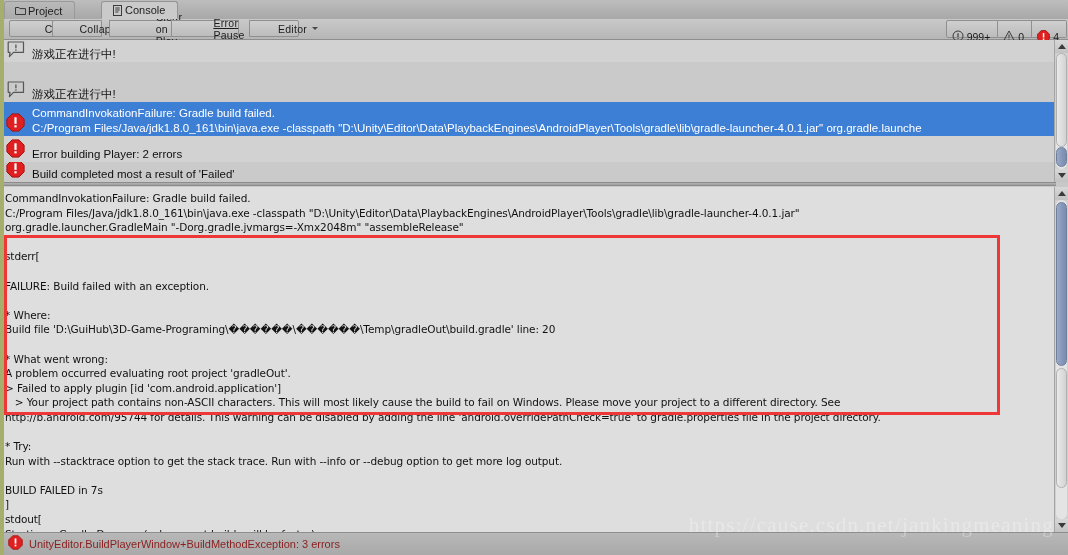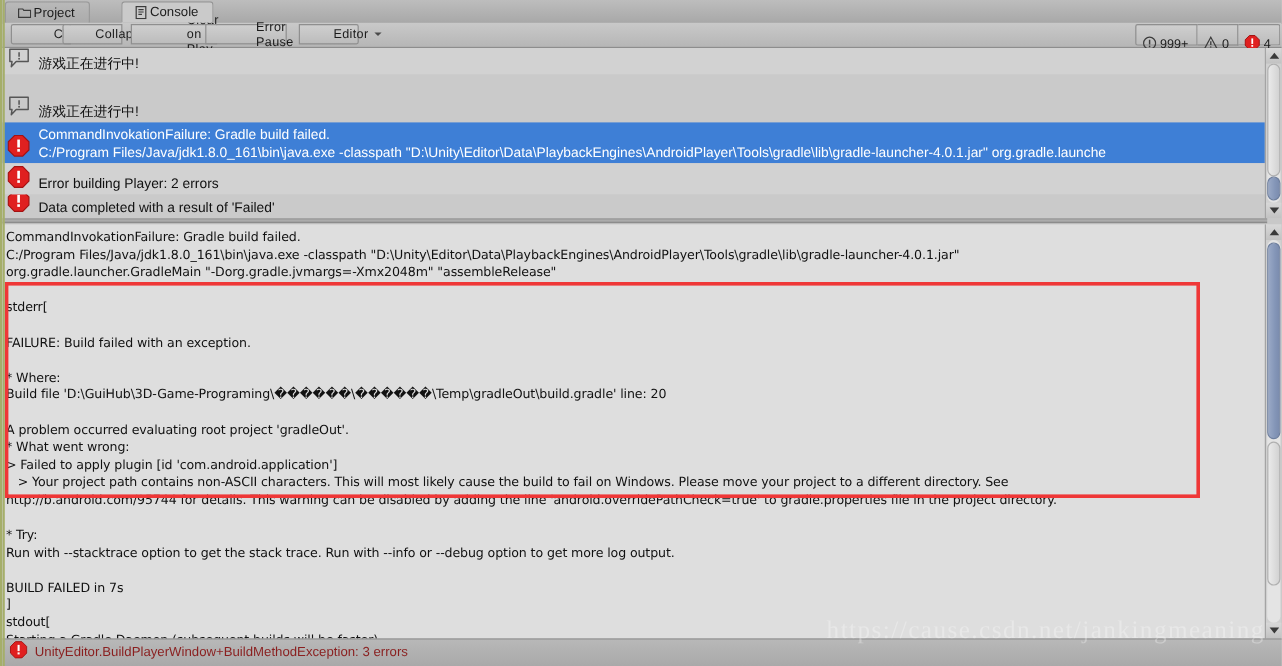--- a/index.html
+++ b/index.html
@@ -255,21 +255,21 @@
         </svg>
       </span>
       <span>Console</span>
     </div>
   </div>
 
   <div class="toolbar">
     <div class="tbtn l" style="left:7px;  width:37px;">Clear</div>
     <div class="tbtn l" style="left:50px; width:44px;">Collapse</div>
     <div class="tbtn" style="left:107px;width:72px;">Clear on Play</div>
-    <div class="tbtn" style="left:169px;width:68px;">Error Pause</div>
+    <div class="tbtn" style="left:169px;width:68px;text-decoration:underline;">Error Pause</div>
     <div class="tbtn r" style="left:247px;width:49px;">
       <span>Editor</span>
       <span class="caret"></span>
     </div>
 
     <div class="counters">
       <div class="ctr first">
         <span>
           <svg width="12" height="12" viewBox="0 0 12 12">
             <circle cx="6" cy="6" r="5" fill="none" stroke="#3b3b3b" stroke-width="1"></circle>
@@ -349,21 +349,21 @@
     </div>
 
     <div class="row odd" style="height:20px;">
       <div class="ico">
         <svg width="19" height="19" viewBox="0 0 19 19">
           <path d="M6.1 0.9 L12.9 0.9 L18.1 6.1 L18.1 12.9 L12.9 18.1 L6.1 18.1 L0.9 12.9 L0.9 6.1 Z" fill="#e02020" stroke="#a41212" stroke-width="1"></path>
           <rect x="8.4" y="4.3" width="2.2" height="6.6" fill="#ffffff"></rect>
           <rect x="8.4" y="12.2" width="2.2" height="2.2" fill="#ffffff"></rect>
         </svg>
       </div>
-      <div class="txt">Data completed with a result of 'Failed'</div>
+      <div class="txt">Build completed most a result of 'Failed'</div>
     </div>
   </div>
 
   <div class="sbar top">
     <div class="arrow up">
         <div class="tri u"></div>
       </div>
     <div class="track">
       <div class="thumb plain" style="top:0px; height:94px;"></div>
       <div class="thumb" style="top:94px; height:20px; border-radius:10px;"></div>
@@ -381,22 +381,22 @@
     <div class="dline">C:/Program Files/Java/jdk1.8.0_161\bin\java.exe -classpath "D:\Unity\Editor\Data\PlaybackEngines\AndroidPlayer\Tools\gradle\lib\gradle-launcher-4.0.1.jar"</div>
     <div class="dline">org.gradle.launcher.GradleMain "-Dorg.gradle.jvmargs=-Xmx2048m" "assembleRelease"</div>
     <div class="dline blank">&nbsp;</div>
     <div class="dline">stderr[</div>
     <div class="dline blank">&nbsp;</div>
     <div class="dline">FAILURE: Build failed with an exception.</div>
     <div class="dline blank">&nbsp;</div>
     <div class="dline">* Where:</div>
     <div class="dline">Build file 'D:\GuiHub\3D-Game-Programing\������\������\Temp\gradleOut\build.gradle' line: 20</div>
     <div class="dline blank">&nbsp;</div>
+    <div class="dline">* What went wrong:</div>
     <div class="dline">A problem occurred evaluating root project 'gradleOut'.</div>
-    <div class="dline">* What went wrong:</div>
     <div class="dline">&gt; Failed to apply plugin [id 'com.android.application']</div>
     <div class="dline">   &gt; Your project path contains non-ASCII characters. This will most likely cause the build to fail on Windows. Please move your project to a different directory. See</div>
     <div class="dline">http://b.android.com/95744 for details. This warning can be disabled by adding the line 'android.overridePathCheck=true' to gradle.properties file in the project directory.</div>
     <div class="dline blank">&nbsp;</div>
     <div class="dline">* Try:</div>
     <div class="dline">Run with --stacktrace option to get the stack trace. Run with --info or --debug option to get more log output.</div>
     <div class="dline blank">&nbsp;</div>
     <div class="dline">BUILD FAILED in 7s</div>
     <div class="dline">]</div>
     <div class="dline">stdout[</div>

